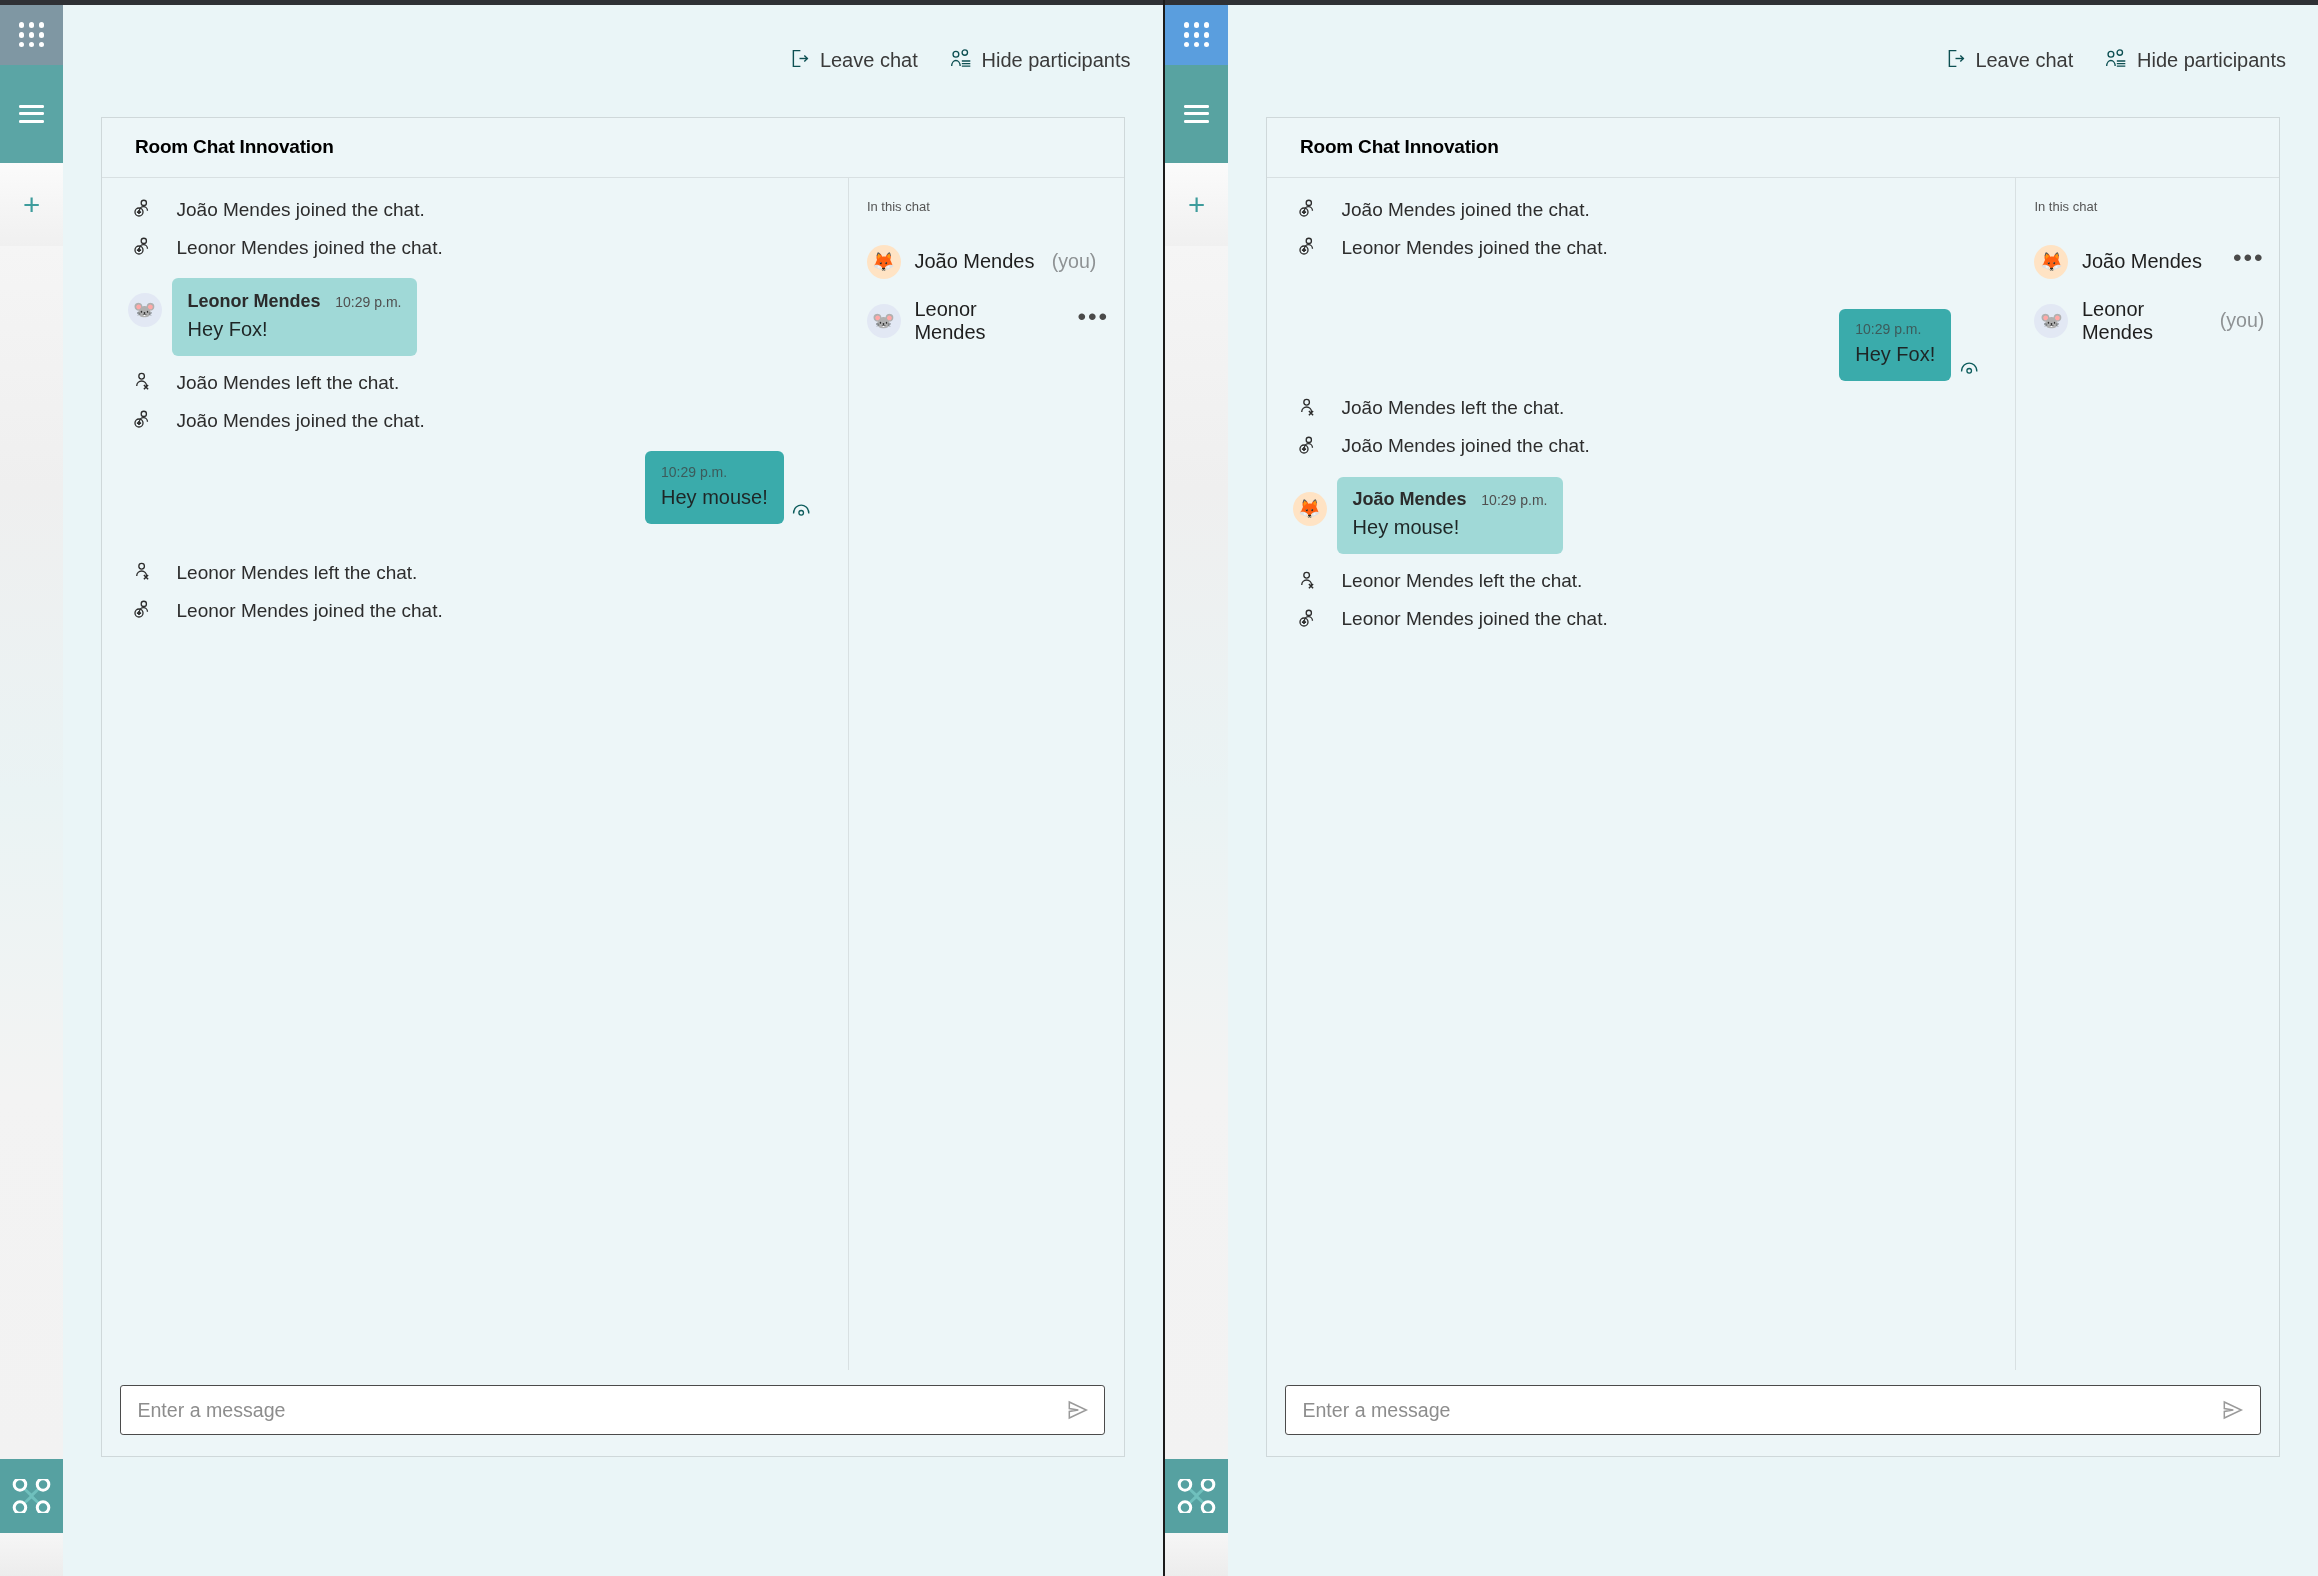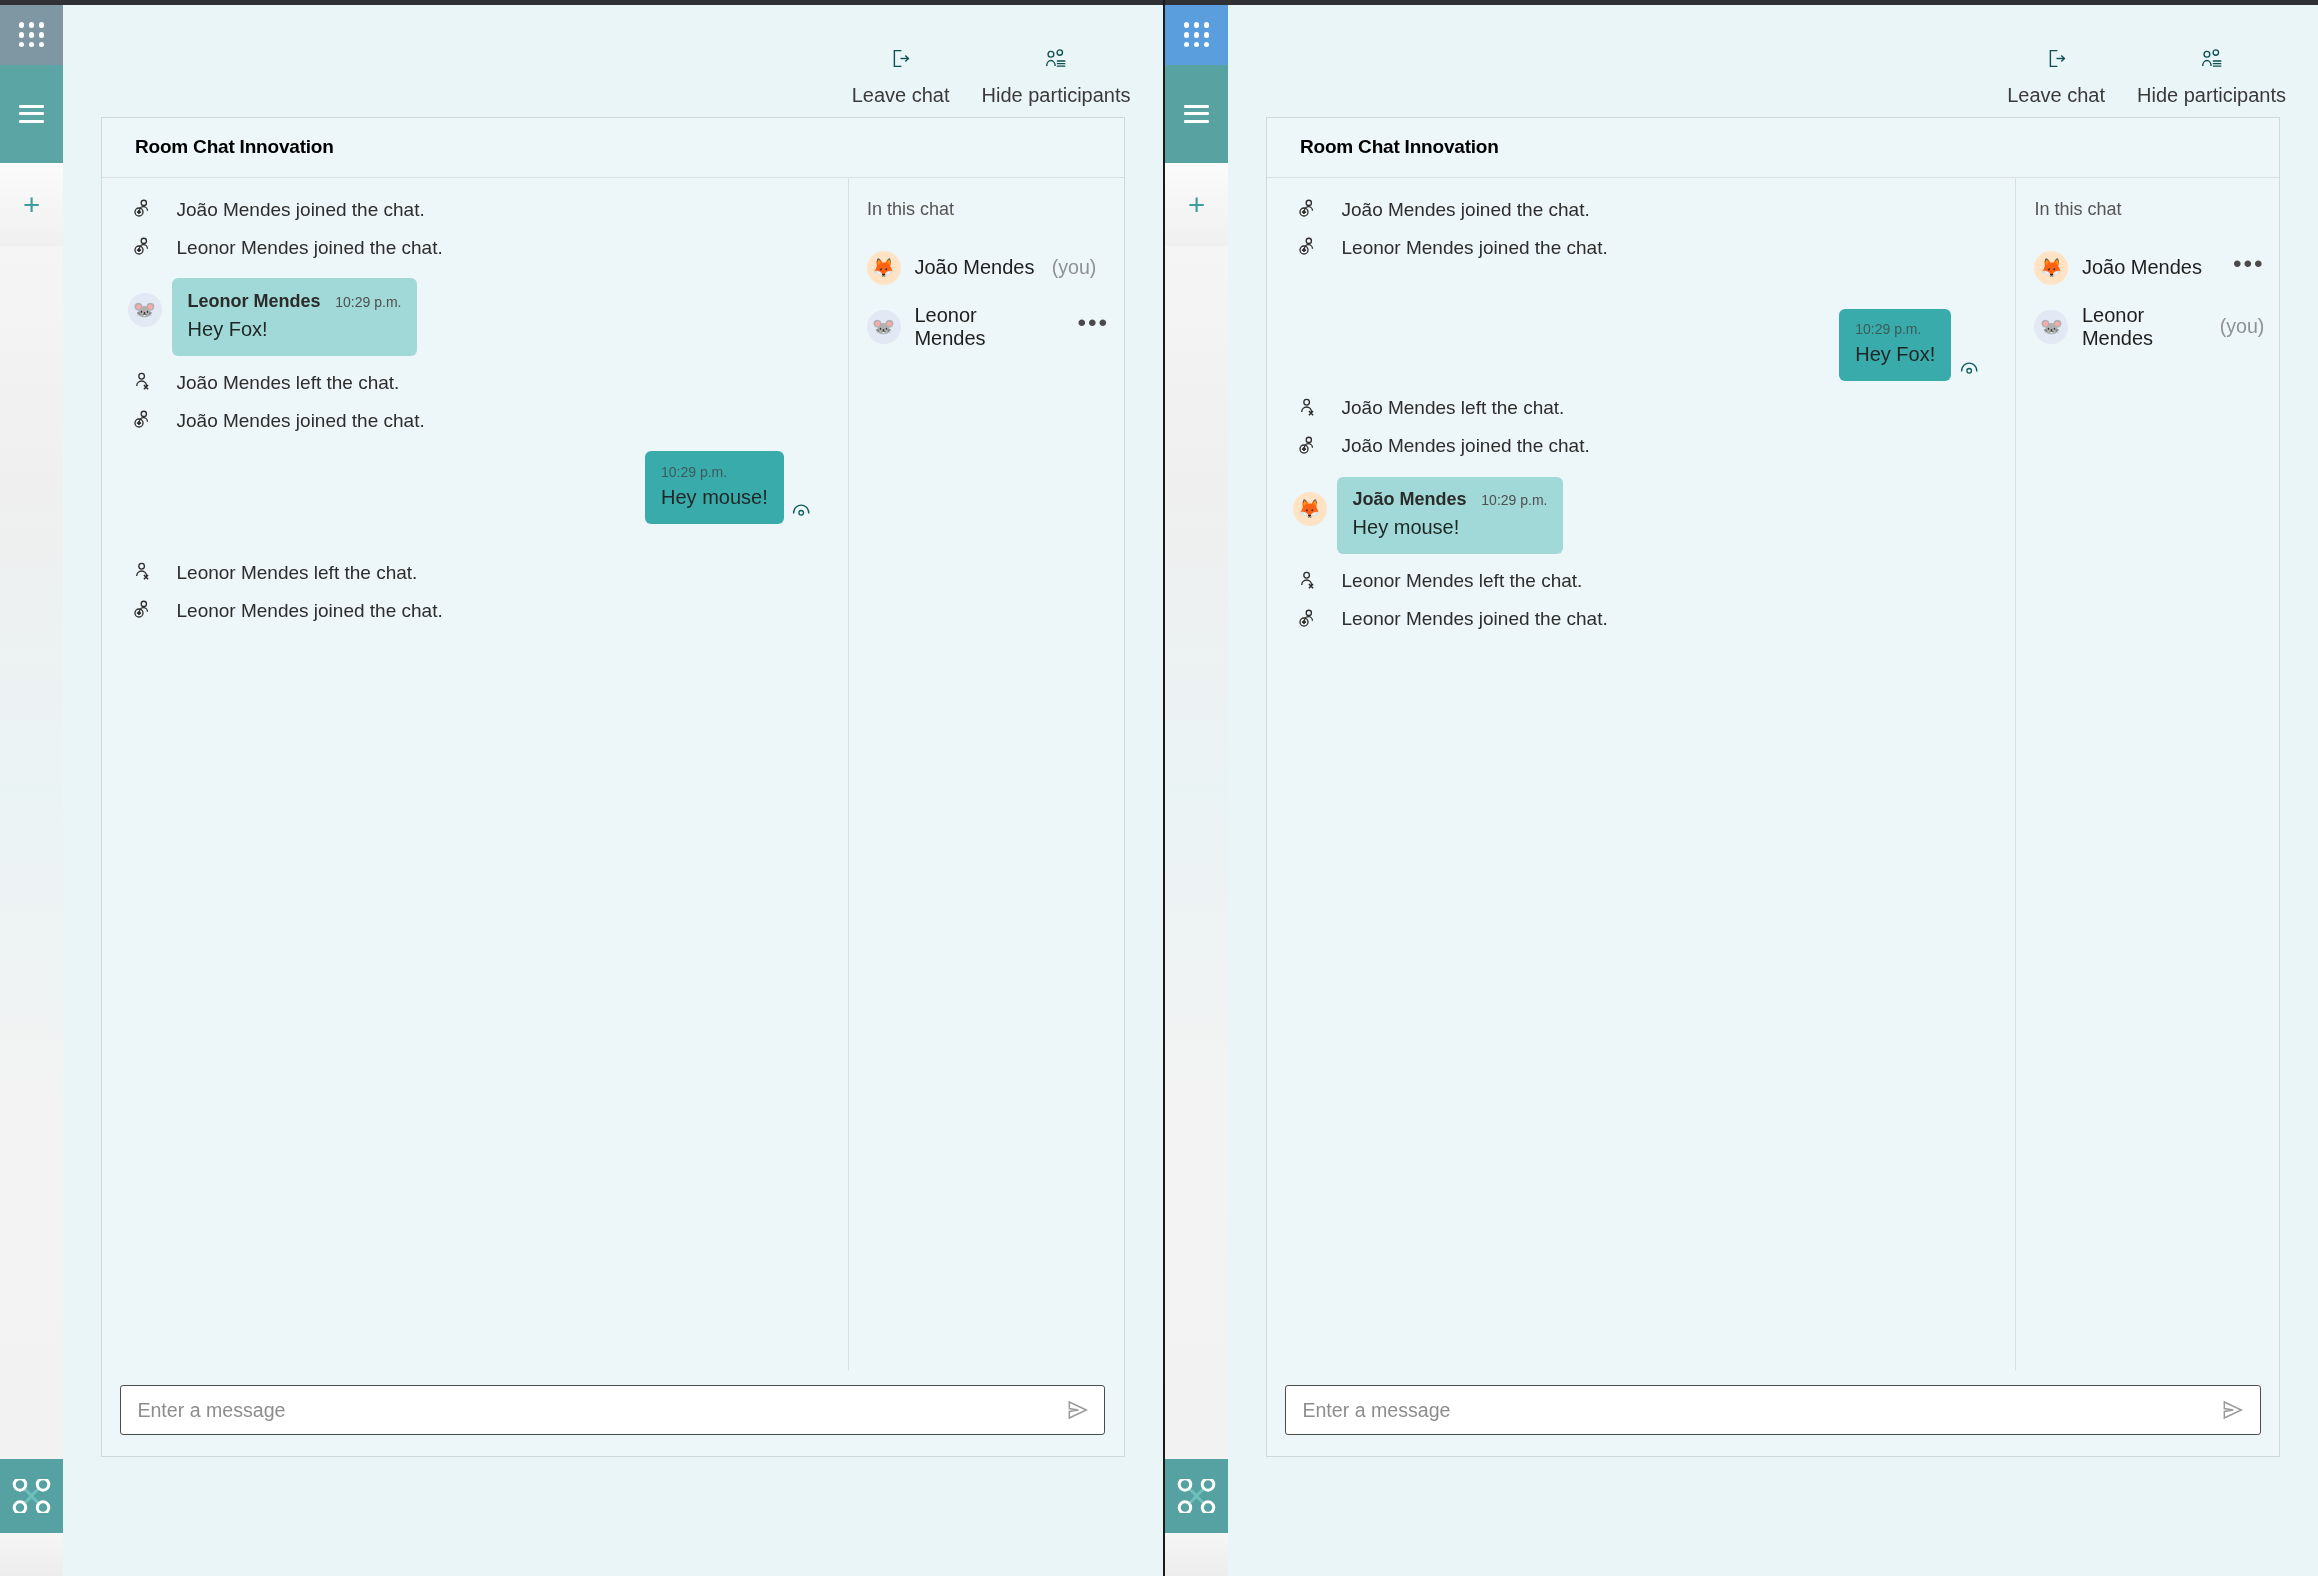--- a/index.html
+++ b/index.html
@@ -105,21 +105,20 @@
   .panel-right .overlay { right: 0; }
 
   .overlay-actions {
     position: absolute; right: 32px; top: 43px;
     display: flex; align-items: center; gap: 32px;
   }
   .oa-btn {
     display: flex; align-items: center; gap: 9.8px;
     color: #3a3a3a; font-size: 20px; white-space: nowrap;
     cursor: pointer;
-    flex-direction: column;
   }
   .oa-btn svg { flex: none; }
 
   .chatcard {
     position: absolute; left: 38px; top: 112px; right: 38px; bottom: 120px;
     background: #edf6f8;
     border: 1.2px solid #cfd8da;
     display: flex; flex-direction: column;
   }
   .chatcard-head {
@@ -171,21 +170,21 @@
 
   .spacer-sm { height: 22px; }
 
   
   .people {
     width: 276px; flex: none;
     border-left: 1.2px solid #d8e0e2;
     padding: 21px 0 0 18.4px;
   }
   .panel-right .people { width: 264px; }
-  .people-label { font-size: 18px; color: #555; margin-bottom: 18.4px; }
+  .people-label { font-size: 13px; color: #555; margin-bottom: 18.4px; }
   .person {
     display: flex; align-items: center; gap: 13.5px;
     height: 59px; padding-right: 14.7px;
   }
   .person .avatar { margin-top: 0; }
   .person-name { font-size: 20px; color: #1e1e1e; }
   .person-you { font-size: 19.6px; color: #8e9294; margin-left: 3.7px; }
   .person-more {
     margin-left: auto; color: #4a4a4a; font-size: 24.6px; line-height: .4;
     letter-spacing: 1.8px; cursor: pointer; padding-bottom: 8.6px;

